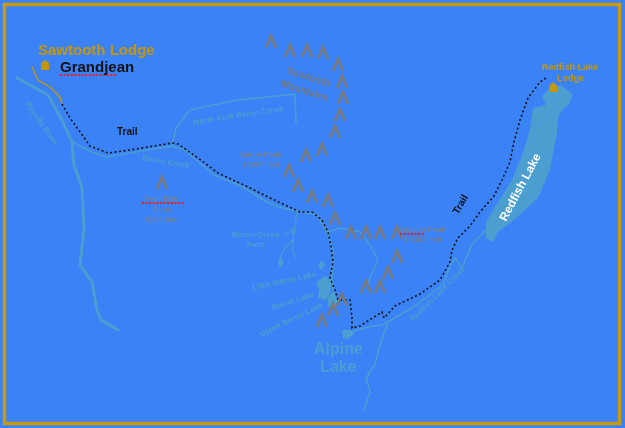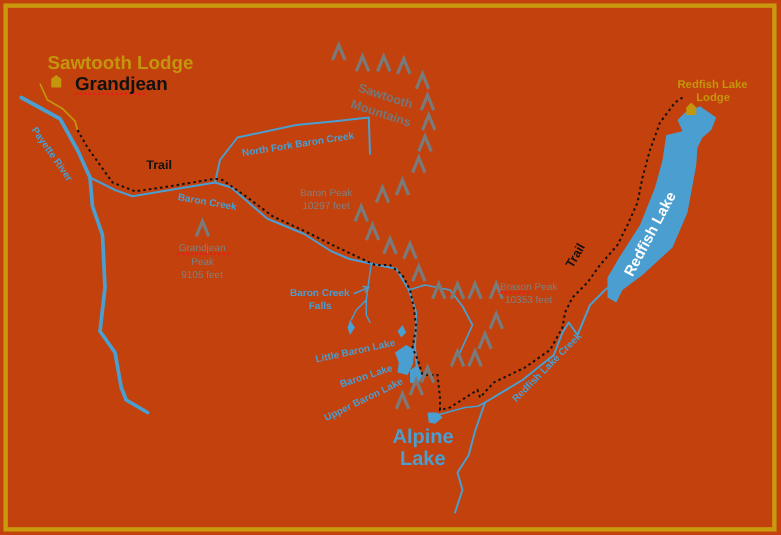--- a/index.html
+++ b/index.html
@@ -1,21 +1,21 @@
 <!DOCTYPE html>
 <html><head>
   <meta charset="utf-8">
   <style>
     html, body { margin: 0; padding: 0; background: #ffffff; }
     #map-root {
       position: relative;
       width: 625px;
       height: 428px;
       overflow: hidden;
-      background: #c2410c;
+      background: #3b82f6;
       font-family: "Liberation Sans", sans-serif;
     }
     svg#map-svg { position: absolute; left: 0; top: 0; }
     .lbl { font-family: "Liberation Sans", sans-serif; }
     .river-lbl { fill: #4a9ed0; font-size: 8px; font-weight: bold; }
     .peak-lbl { fill: #808080; font-size: 8px; }
     .mtn-lbl { fill: #777777; font-size: 10px; font-weight: bold; }
     .lodge-lbl { fill: #c4960c; font-weight: bold; }
     .trail-lbl { fill: #111111; font-size: 10px; font-weight: bold; }
     .big-lake-lbl { fill: #4a9ed0; font-size: 16px; font-weight: bold; }

